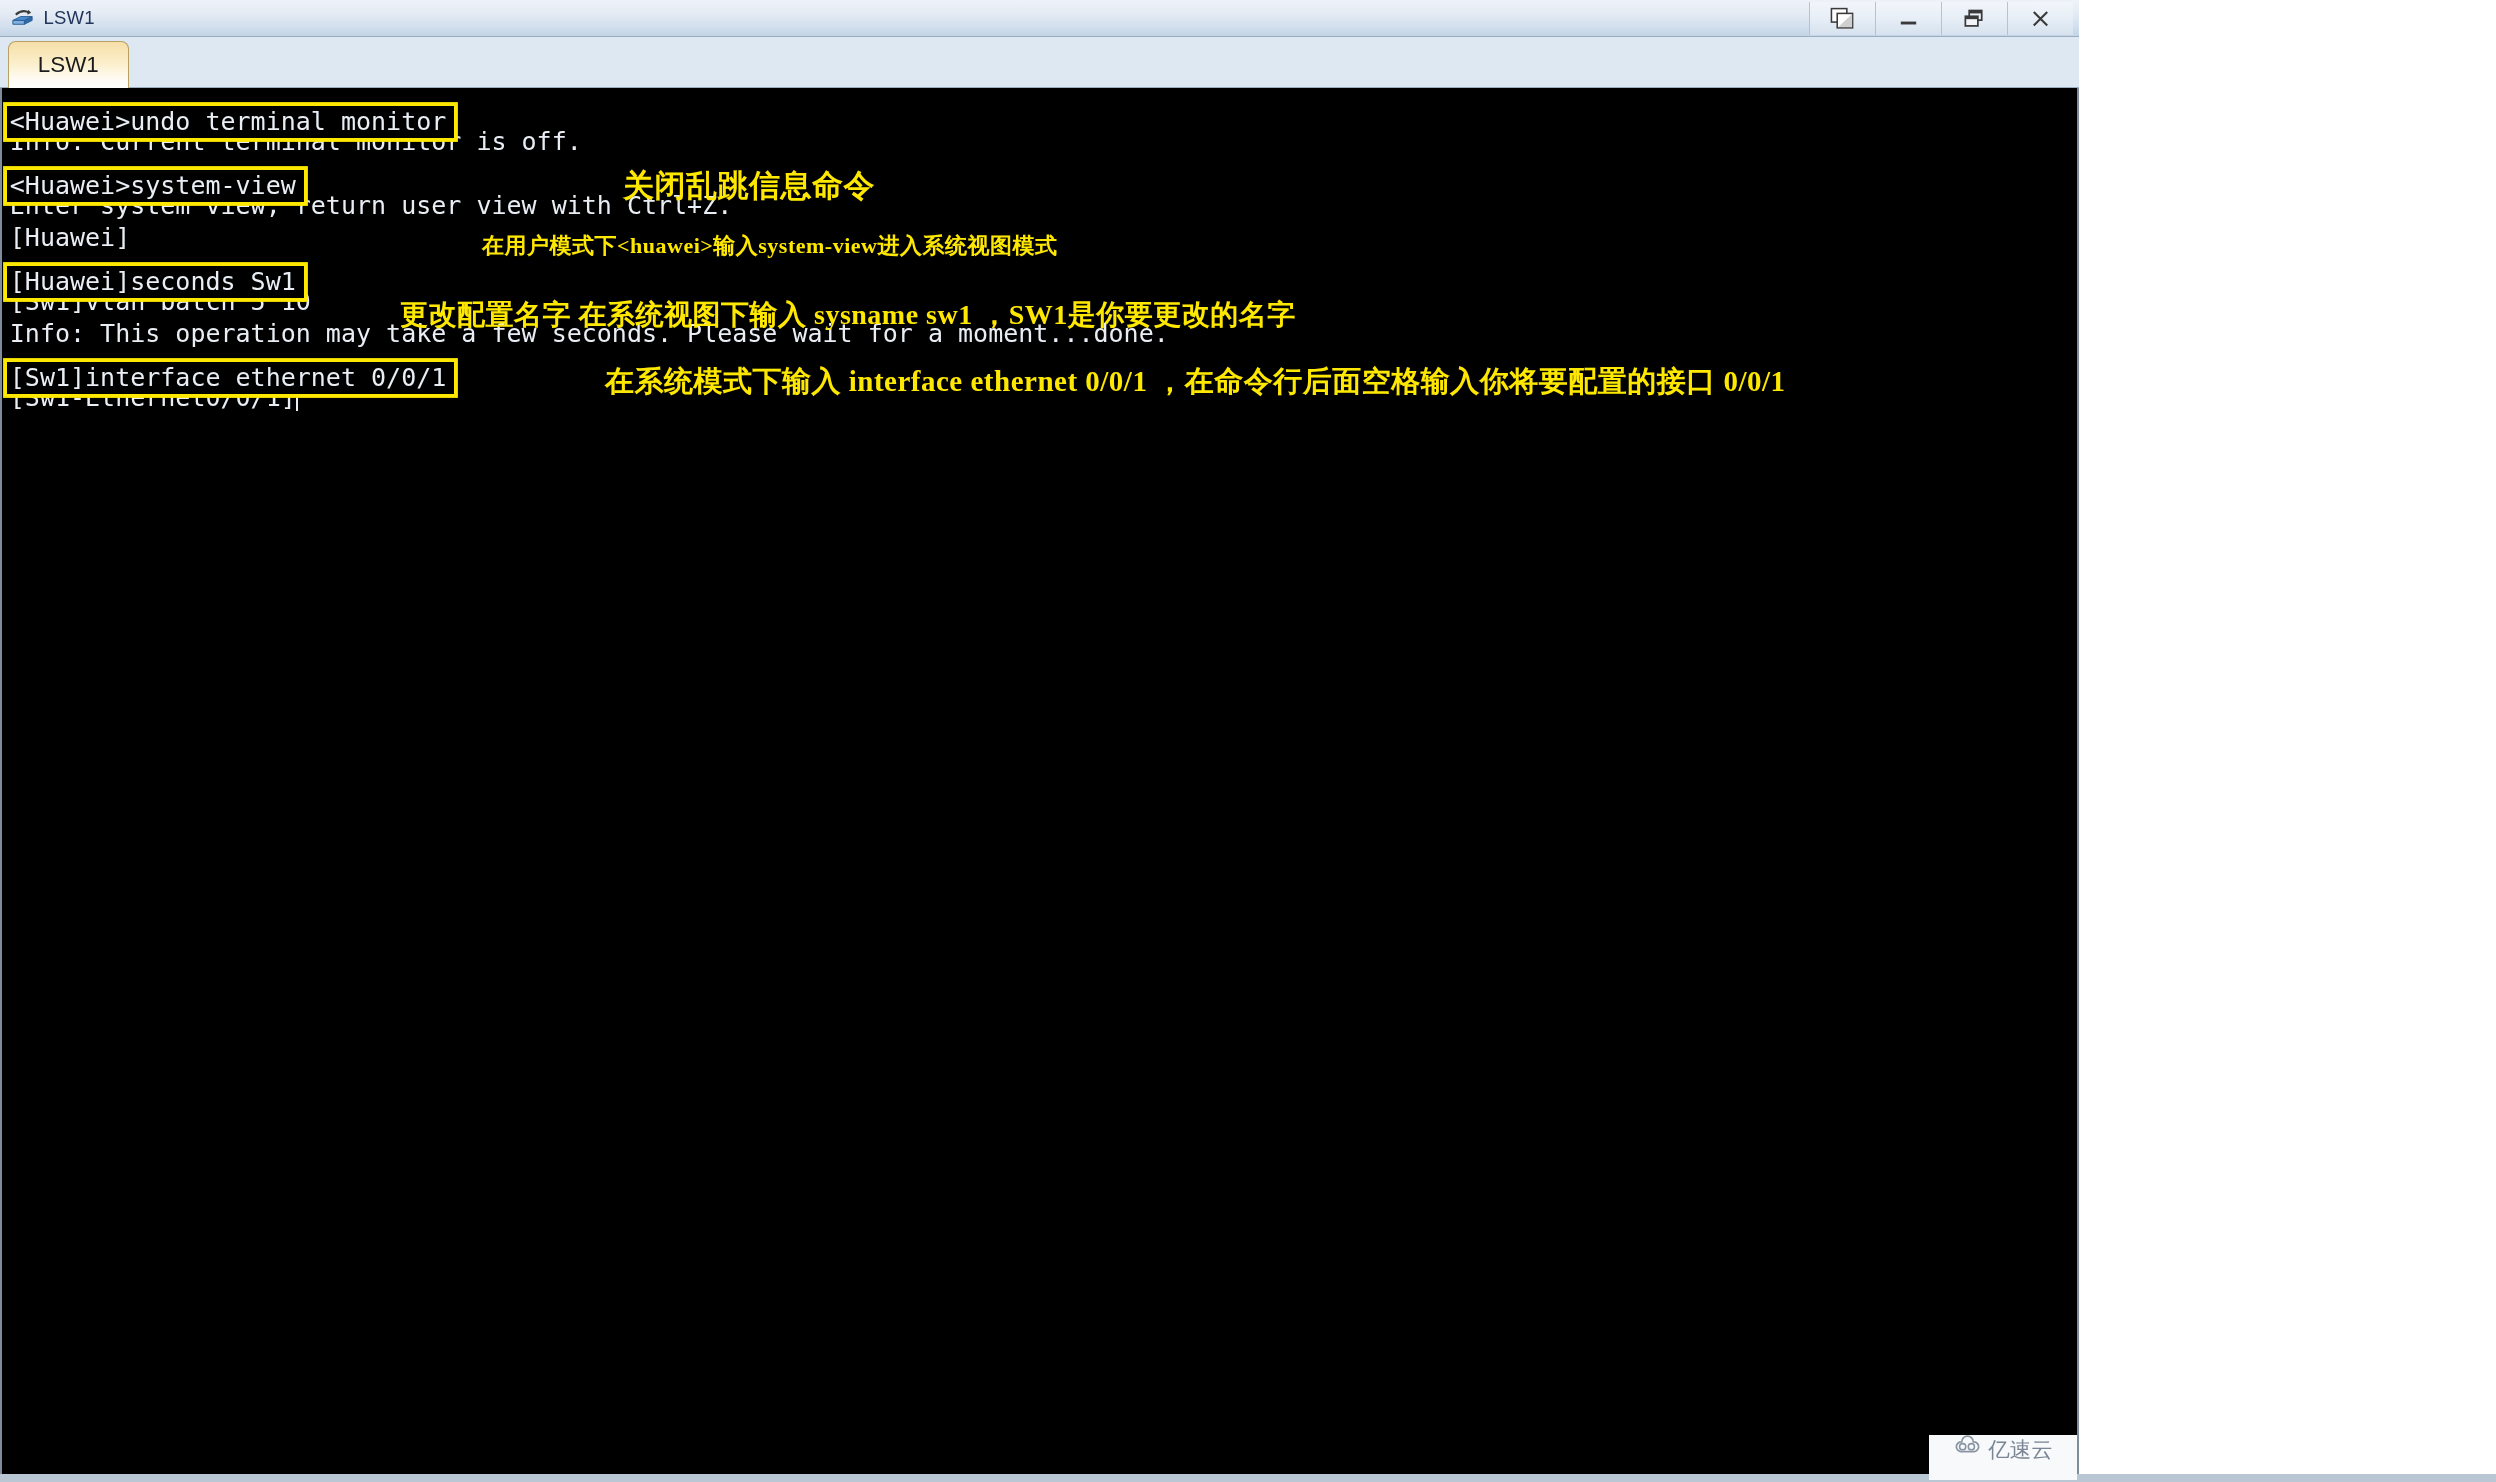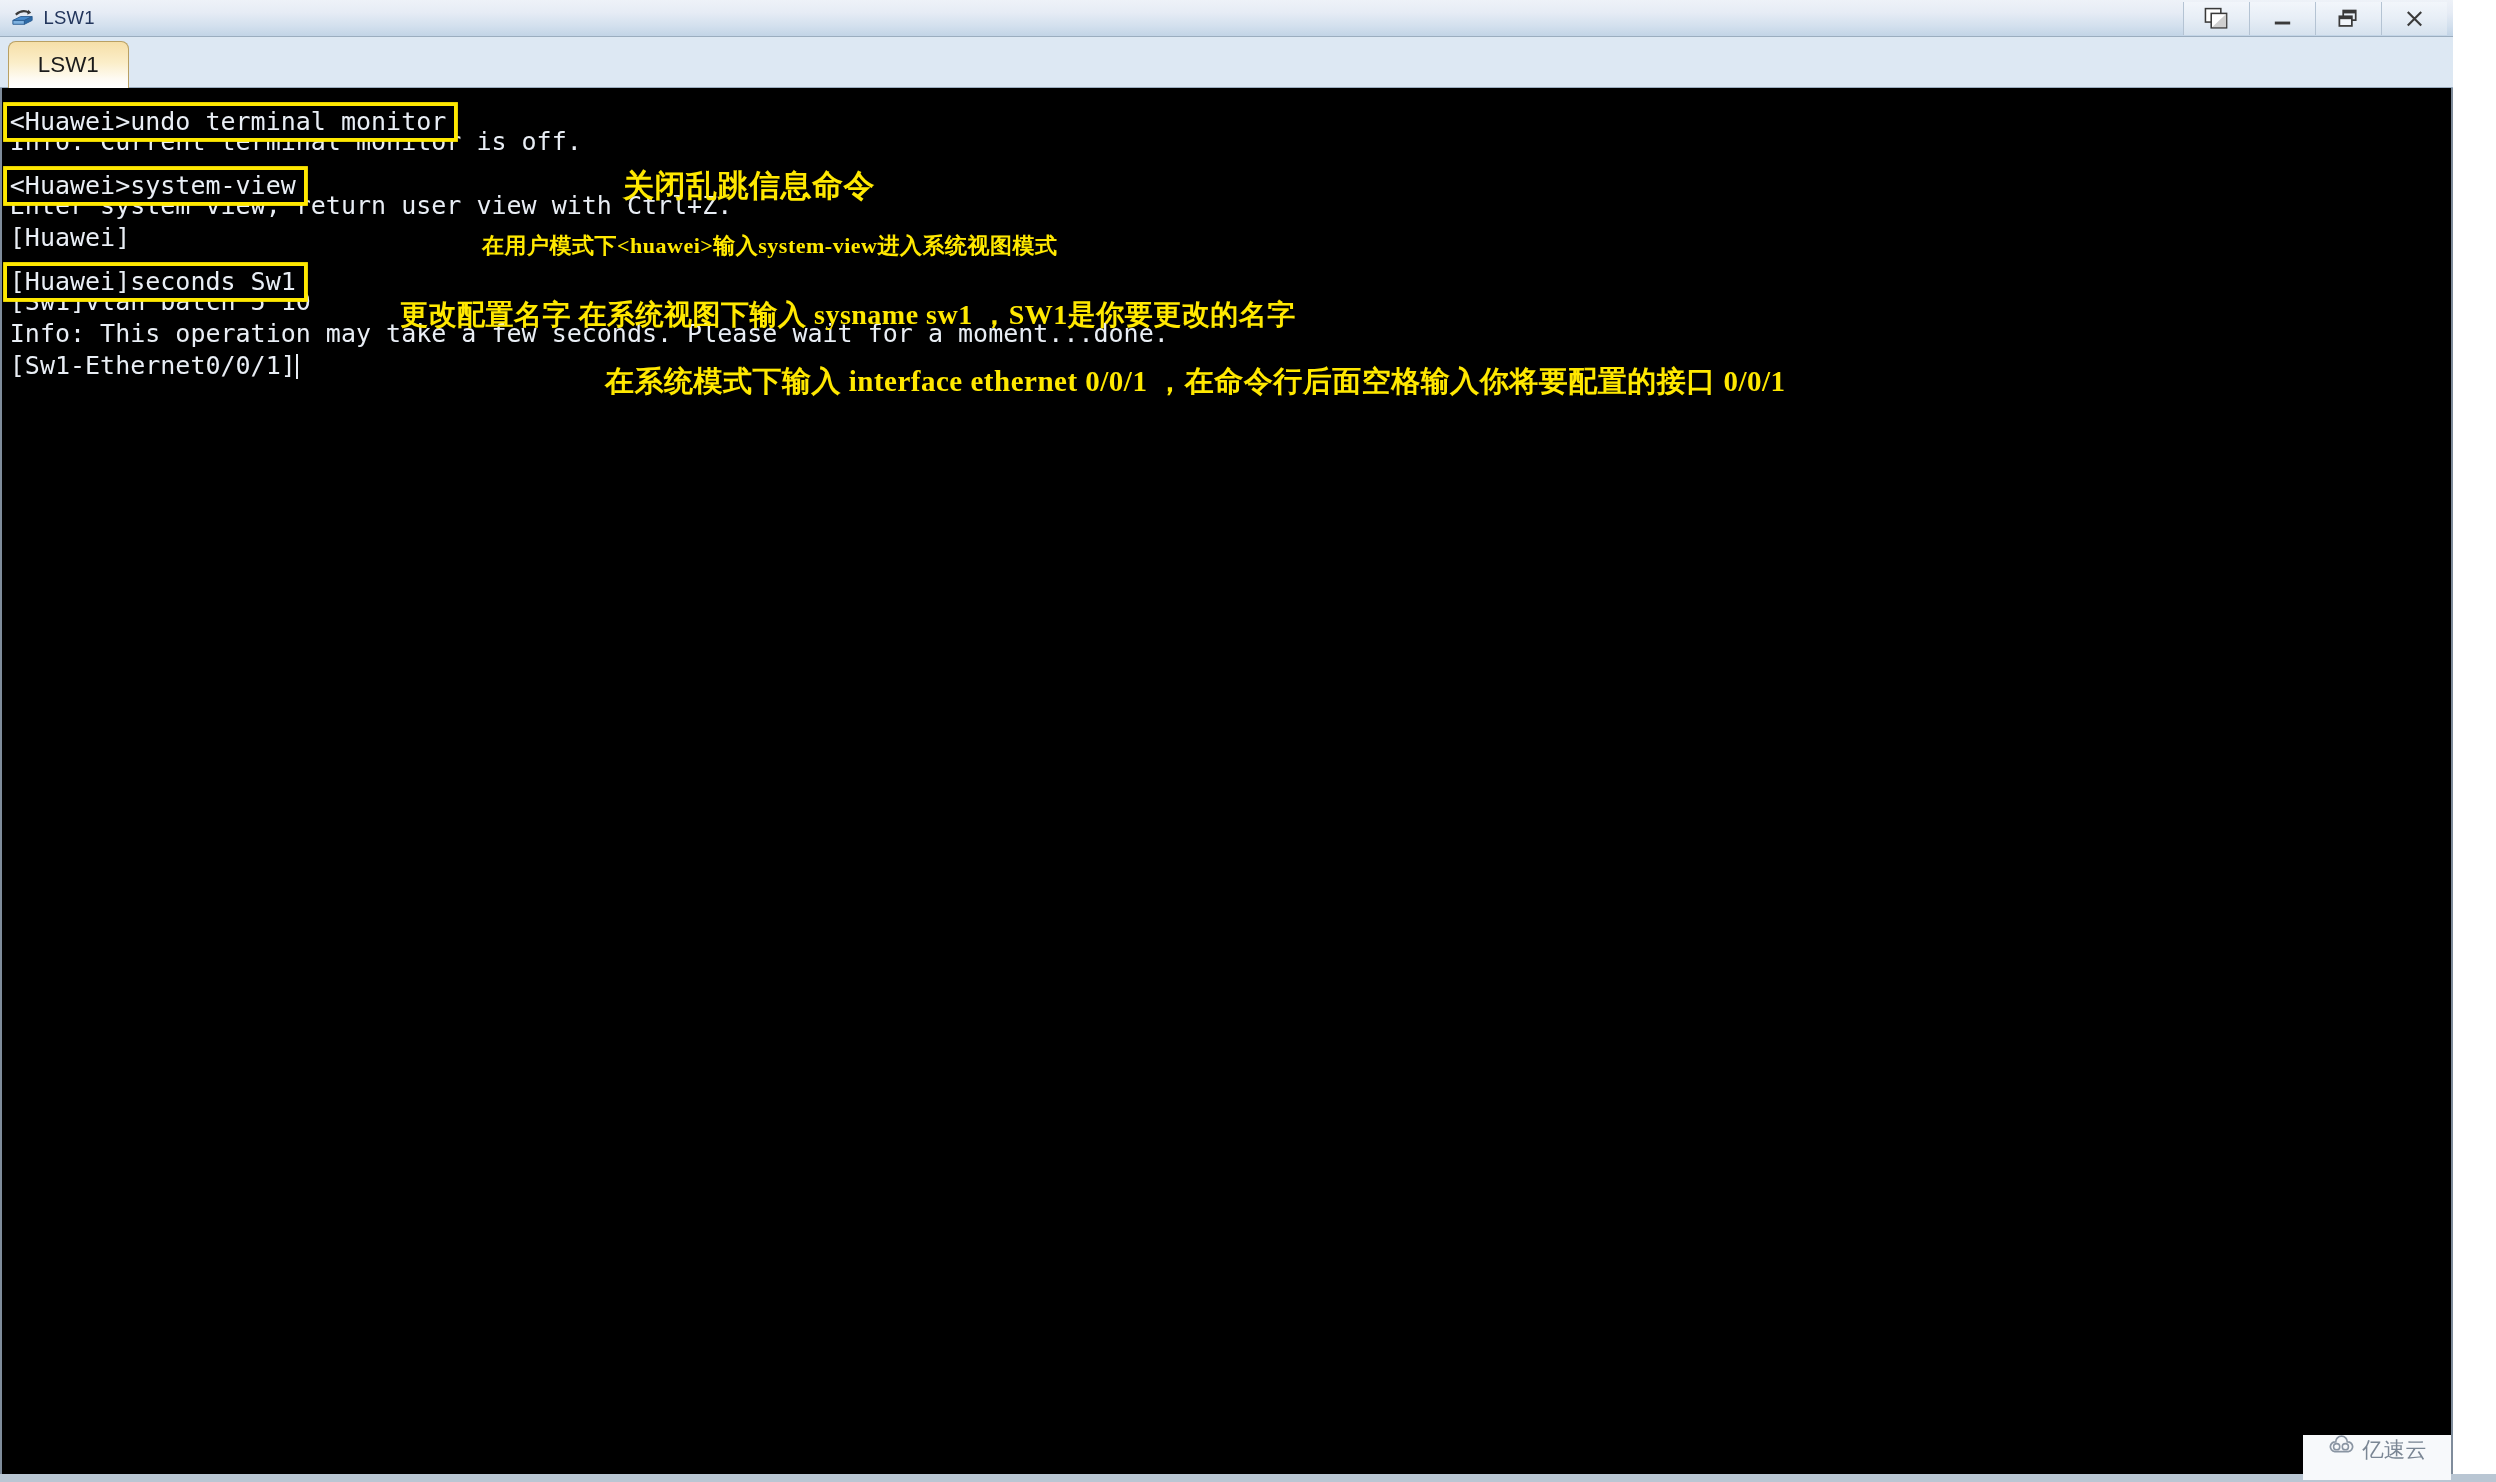--- a/index.html
+++ b/index.html
@@ -10,21 +10,21 @@
   body {
     width: 2497px;
     height: 1482px;
     overflow: hidden;
     font-family: "Liberation Sans", sans-serif;
   }
 
   
   #app-window {
     position: relative;
-    width: 2453px;
+    width: 2079px;
     height: 1482px;
     background: #737373;
     box-sizing: border-box;
   }
 
   
   #title-bar {
     position: relative;
     height: 37px;
     background: linear-gradient(to bottom, #eef2f8 0%, #e6ecf5 35%, #d3e0ee 72%, #c2d4e6 100%);
@@ -272,20 +272,21 @@
       <div class="term-line"><span>Enter system view, return user view with Ctrl+Z.</span></div>
 
       <div class="term-line"><span>[Huawei]</span></div>
 
       <div class="term-line"><span class="cmd boxed">[Huawei]seconds Sw1</span></div>
 
       <div class="term-line"><span>[Sw1]vlan batch 5 10</span></div>
 
       <div class="term-line"><span>Info: This operation may take a few seconds. Please wait for a moment...done.</span></div>
 
+      <div class="term-line"><span class="cmd boxed">[Sw1]interface ethernet 0/0/1</span></div>
 
       <div class="term-line"><span>[Sw1-Ethernet0/0/1]</span><span class="cursor"></span></div>
 
       <div class="annot" style="left:621px; top:77px; font-size:31px;">关闭乱跳信息命令</div>
       <div class="annot" style="left:480px; top:143px; font-size:22px;">在用户模式下&lt;huawei&gt;输入system-view进入系统视图模式</div>
       <div class="annot" style="left:398px; top:208px; font-size:28px;">更改配置名字  在系统视图下输入 sysname sw1  ，SW1是你要更改的名字</div>
       <div class="annot" style="left:603px; top:274px; font-size:29px;">在系统模式下输入 interface ethernet 0/0/1 ，在命令行后面空格输入你将要配置的接口 0/0/1</div>
 
     </div>
 

